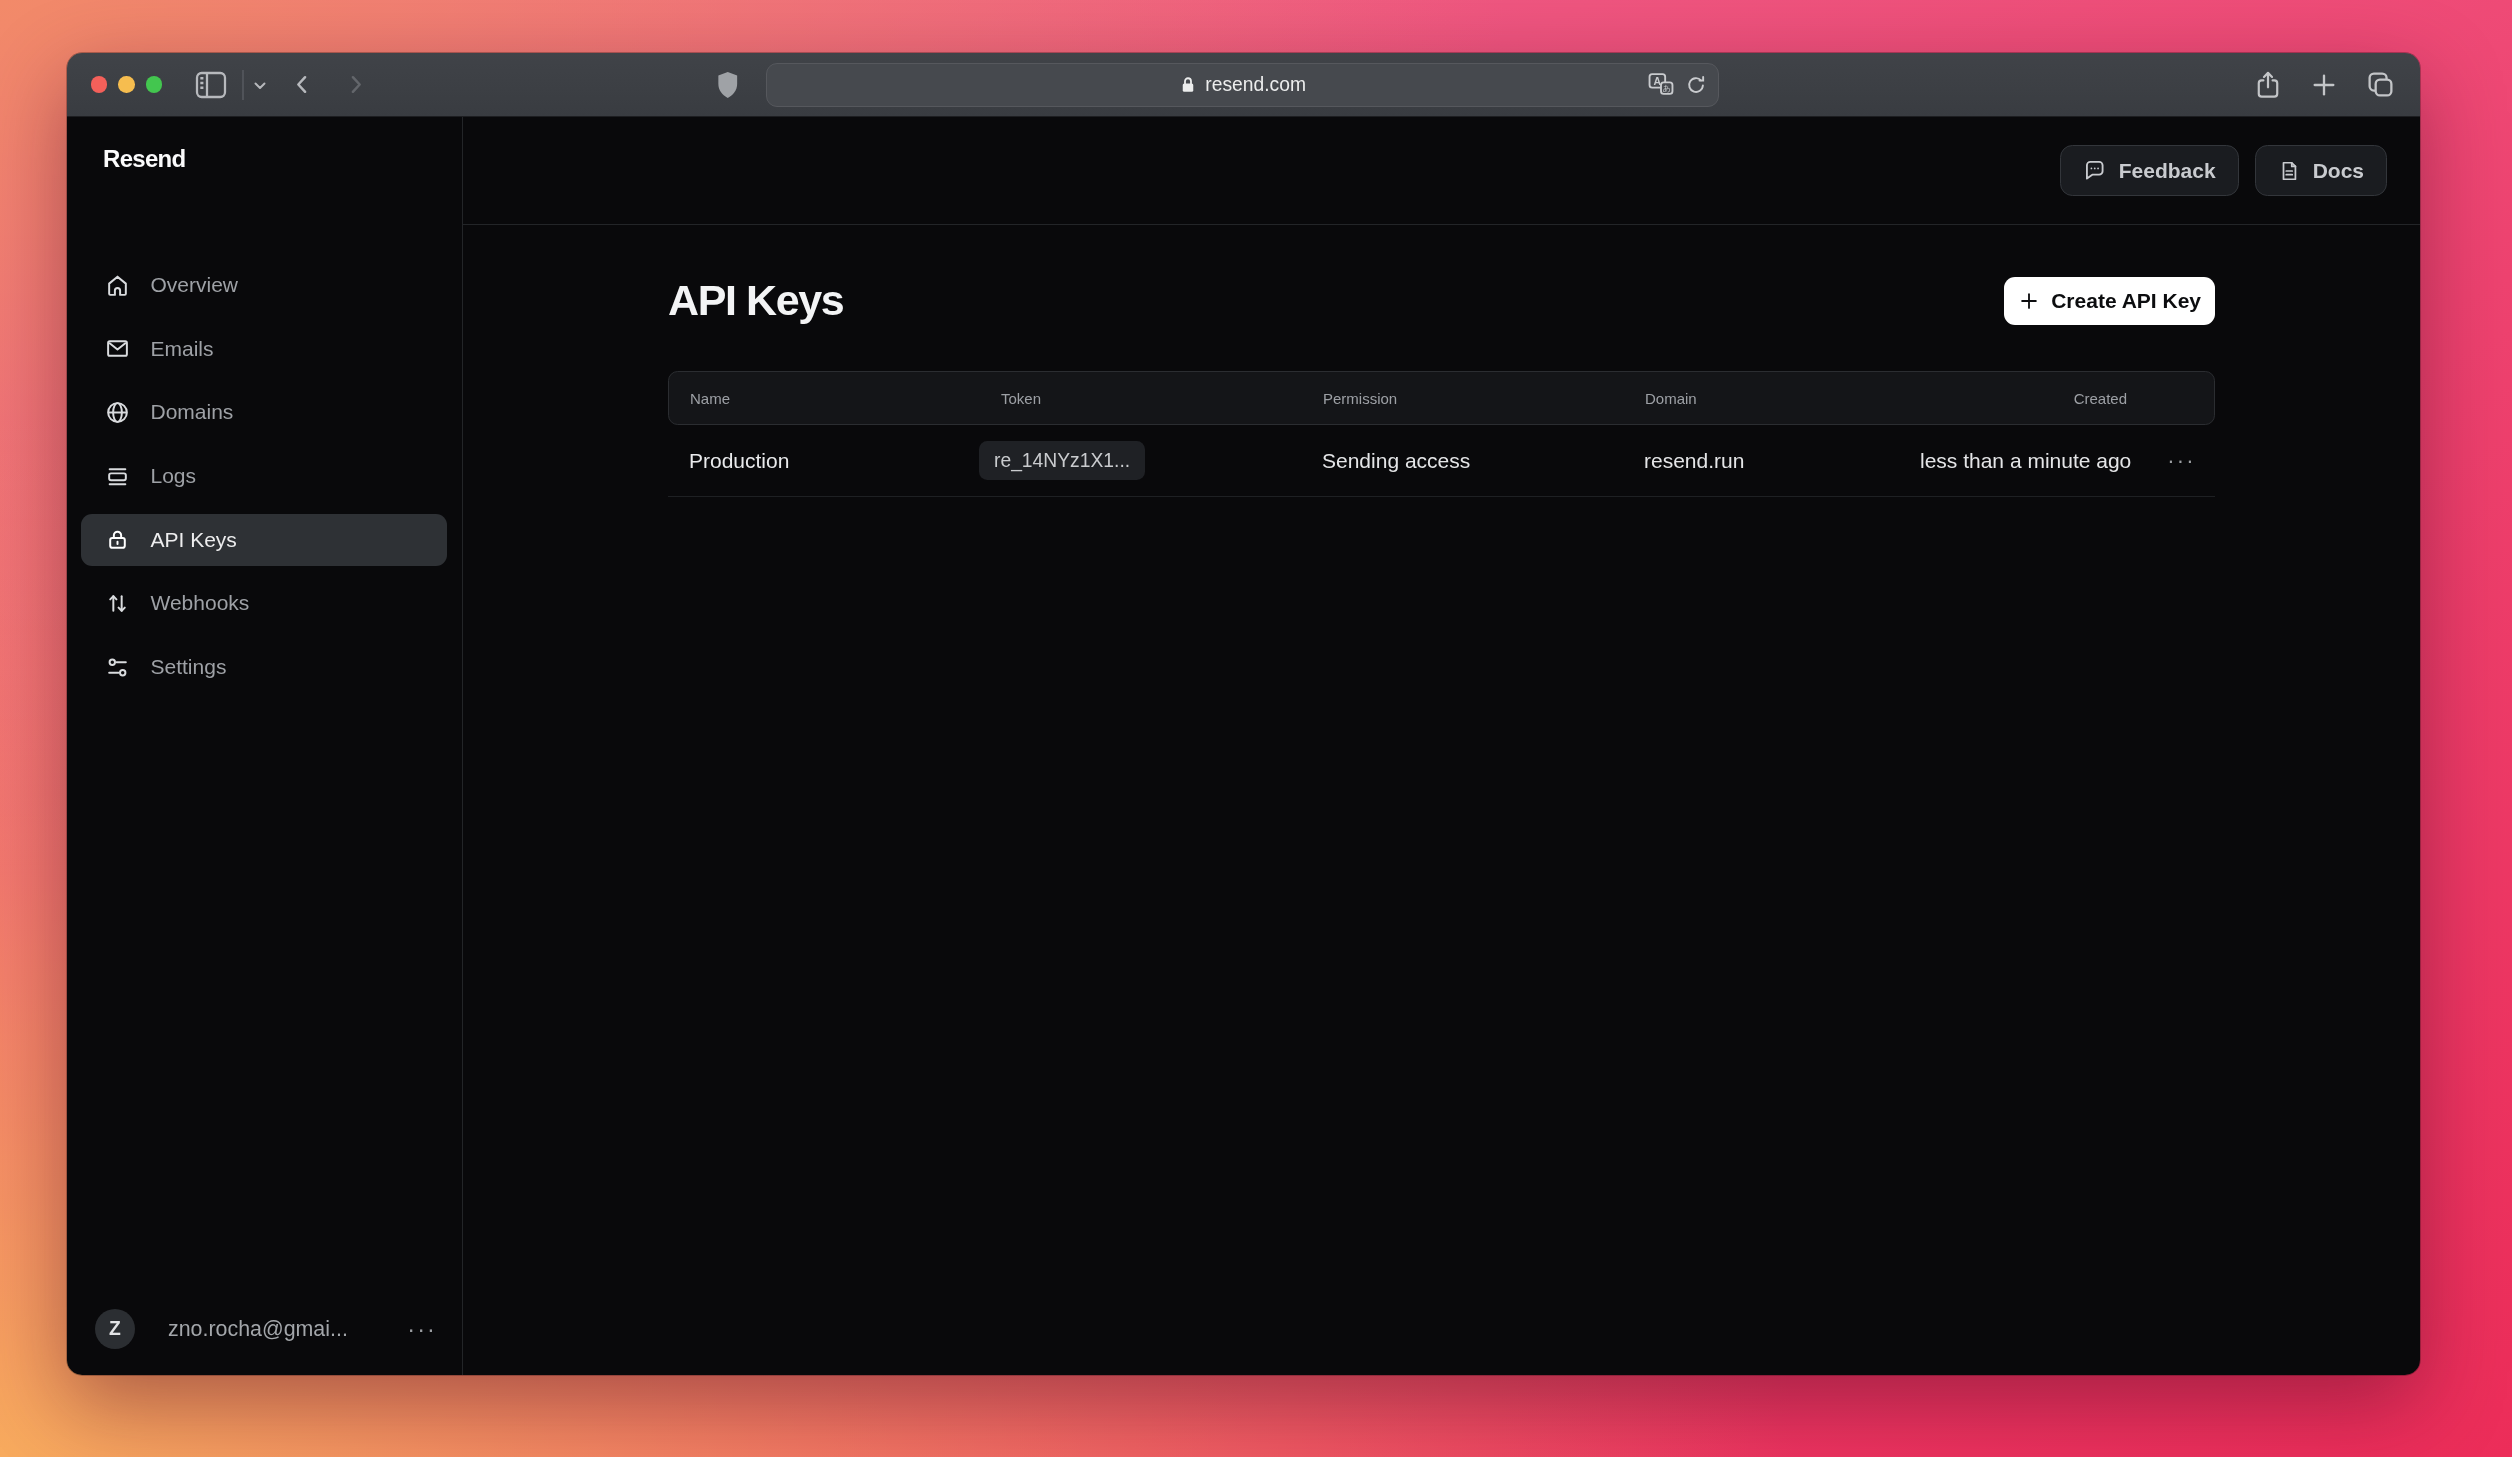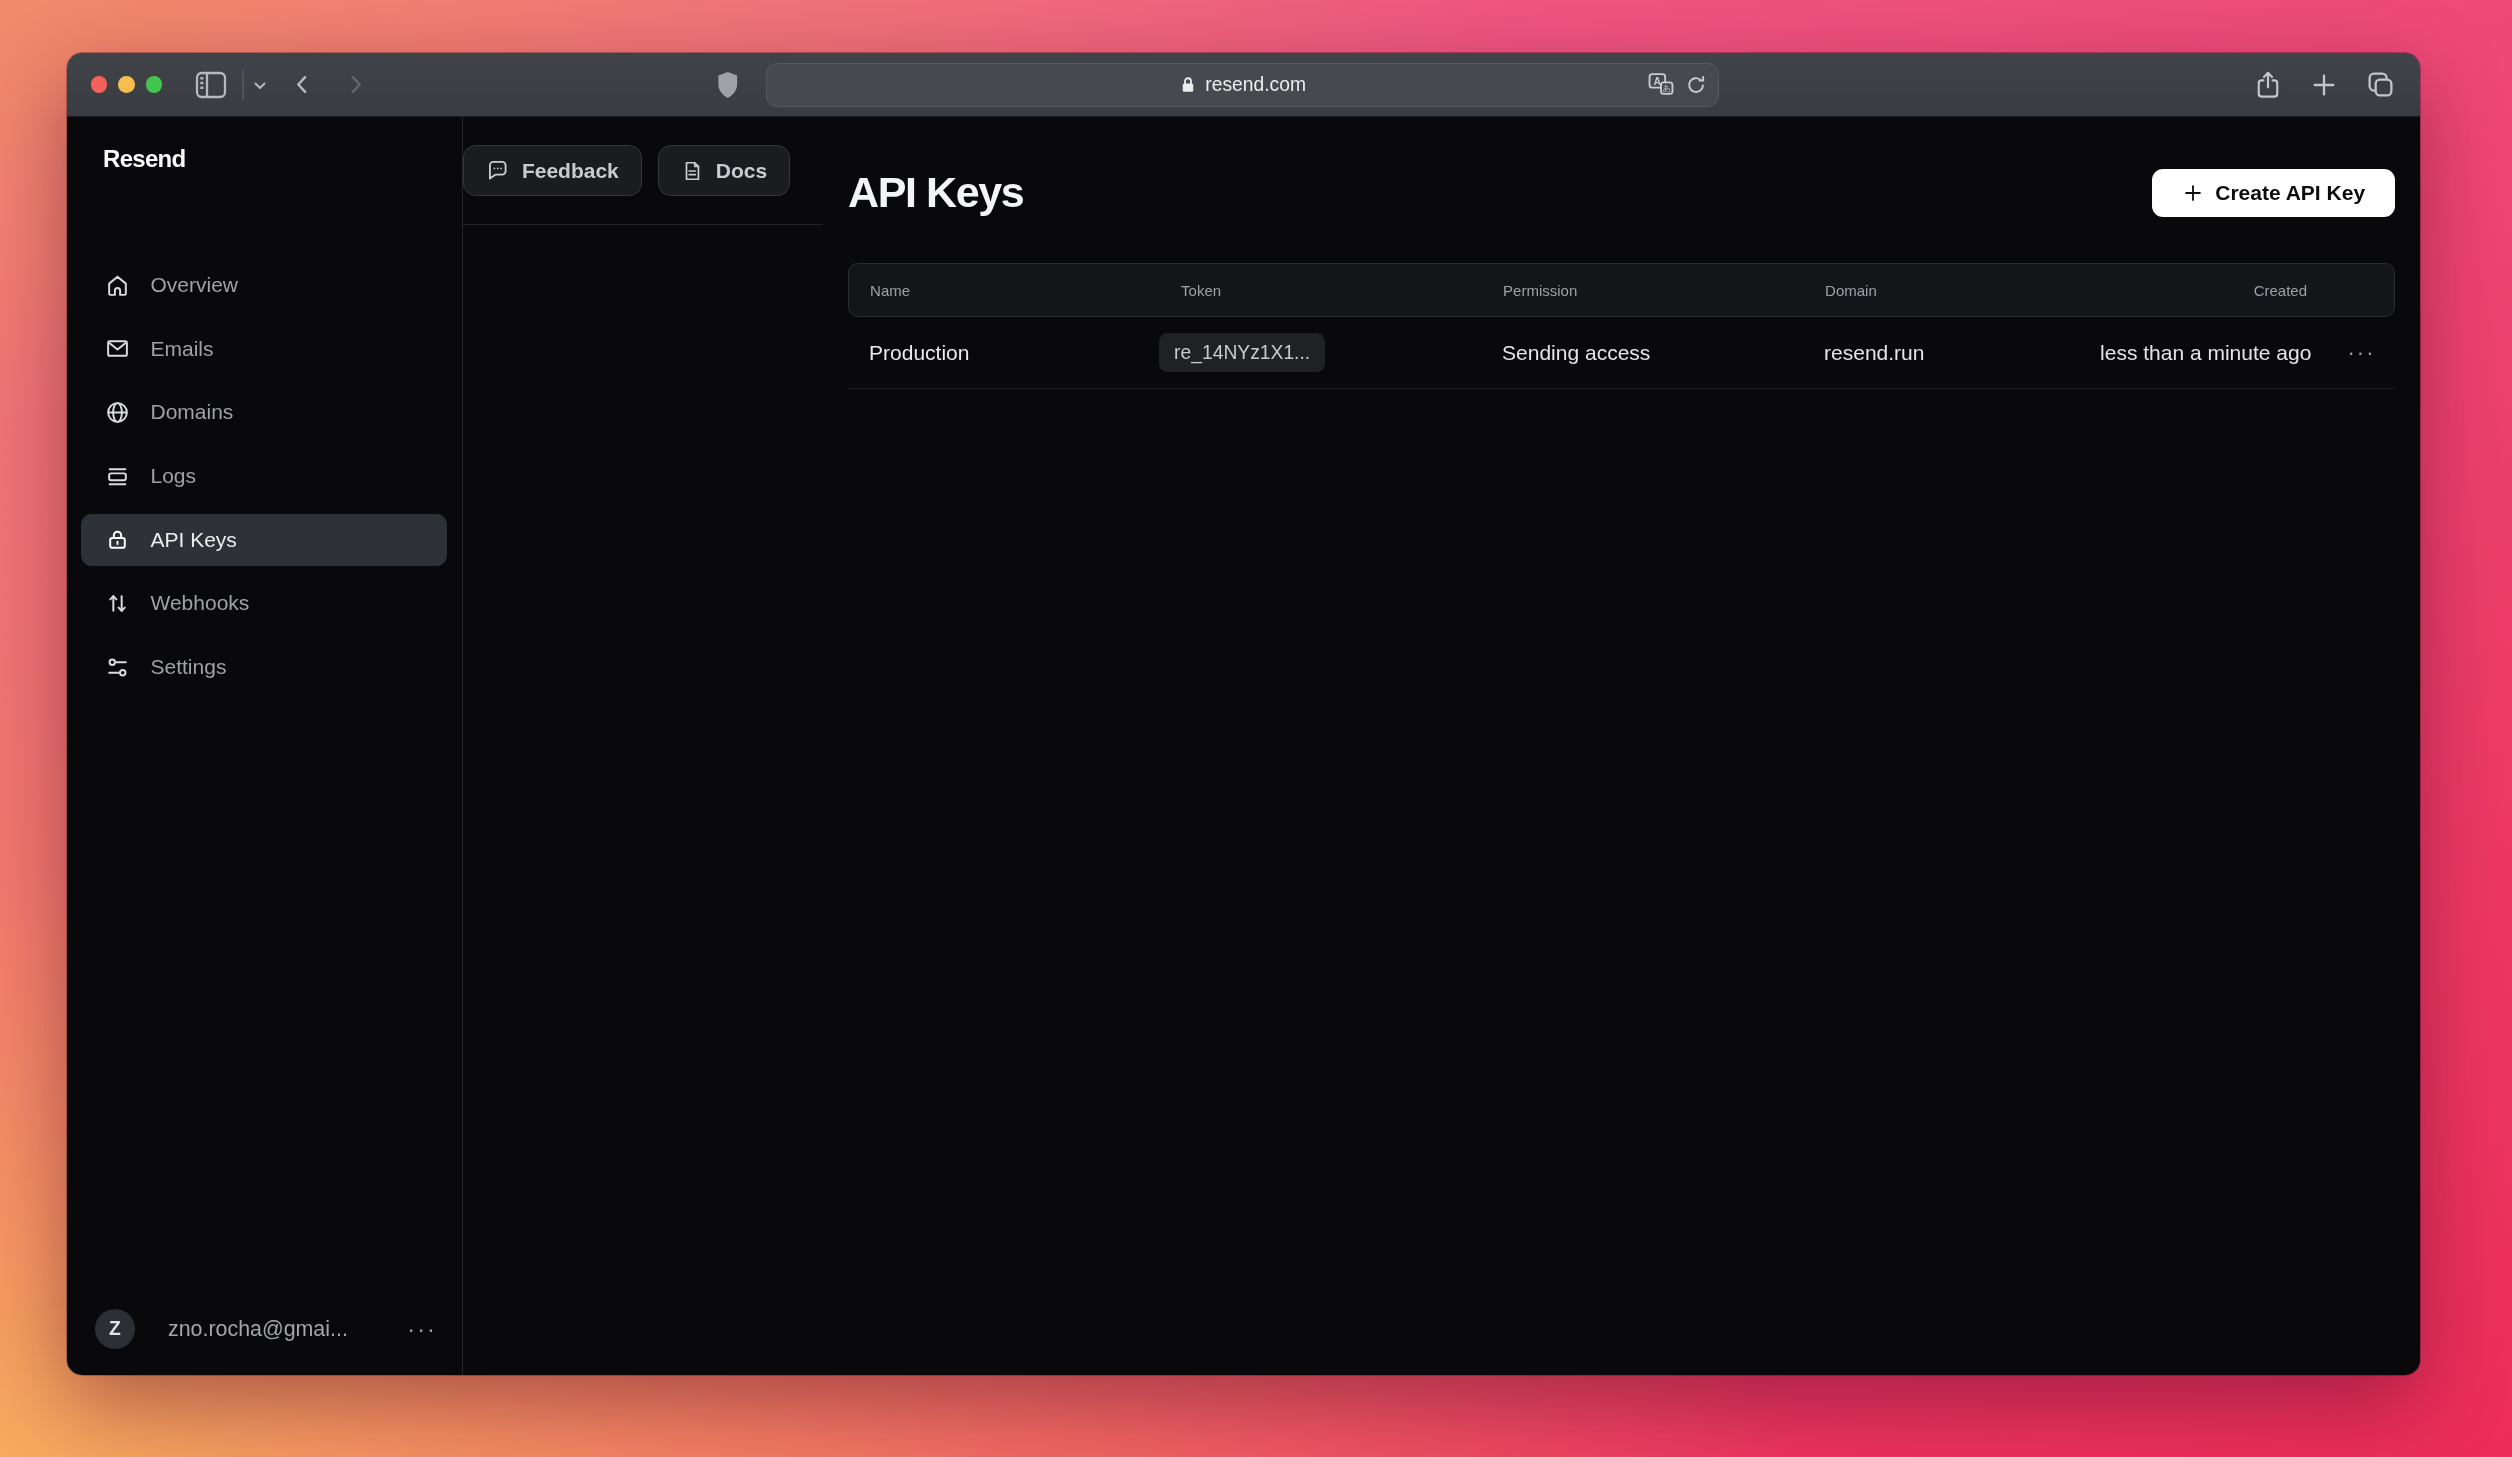--- a/index.html
+++ b/index.html
@@ -56,35 +56,35 @@
   .nav-item.active .nlabel{ color:#ededee; }
   .nav-item.active .nicon{ color:#ffffff; }
   .user{ position:absolute; left:28px; right:25px; bottom:26px; display:flex; align-items:center; }
   .avatar{
     width:40px; height:40px; border-radius:50%; background:#2b2e32;
     display:flex; align-items:center; justify-content:center;
     color:#e3e4e6; font-size:19.3px; font-weight:700;
   }
   .user-email{ margin-left:33px; font-size:21.4px; color:#a3a6aa; }
   .user-menu{ margin-left:auto; color:#9a9da1; font-size:23.5px; letter-spacing:2.1px; }
-  .main{ flex:1; display:flex; min-width:0; }
+  .main{ flex:1; display:flex; flex-direction:column; min-width:0; }
   .main-header{
     height:108px; flex:0 0 108px; border-bottom:1.4px solid #232528;
     display:flex; align-items:center; justify-content:flex-end; gap:16.6px; padding-right:33px;
   }
   .chip-btn{
     height:51px; display:flex; align-items:center; gap:12.4px; padding:0 22px;
     background:#1a1c20; border:1.4px solid #33363b; border-radius:12.4px;
     color:#c9cbcf; font-size:21px; font-weight:700; cursor:pointer;
   }
   .content{ width:1547px; margin:0 auto; padding-top:51px; }
   .title-row{ display:flex; align-items:center; justify-content:space-between; }
   h1{ font-size:43px; font-weight:800; color:#f3f4f5; letter-spacing:-1.4px; }
   .create-btn{
-    height:48px; display:flex; align-items:center; gap:11px; padding:0 30px;
+    height:48px; display:flex; align-items:center; gap:11px; padding:0 14px;
     background:#ffffff; border:none; border-radius:11px;
     color:#0c0d0f; font-size:21px; font-weight:700; cursor:pointer;
   }
   .table{ margin-top:46px; }
   .thead{
     display:grid; grid-template-columns:311px 322px 322px 297px 227px 69px;
     height:54px; align-items:center;
     background:#141518; border:1.4px solid #2b2d31; border-radius:9.7px;
   }
   .th{ font-size:15px; color:#9da0a5; padding-left:21px; }

